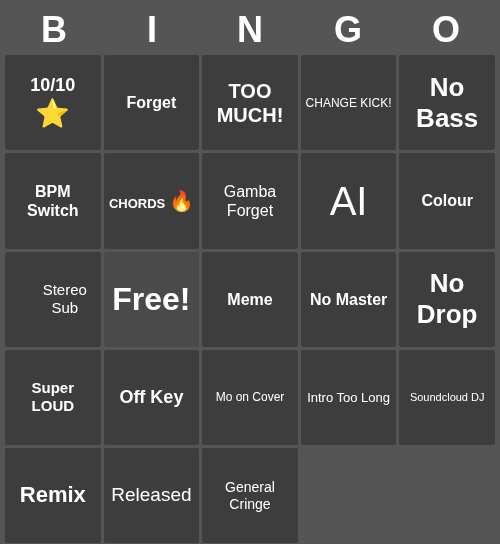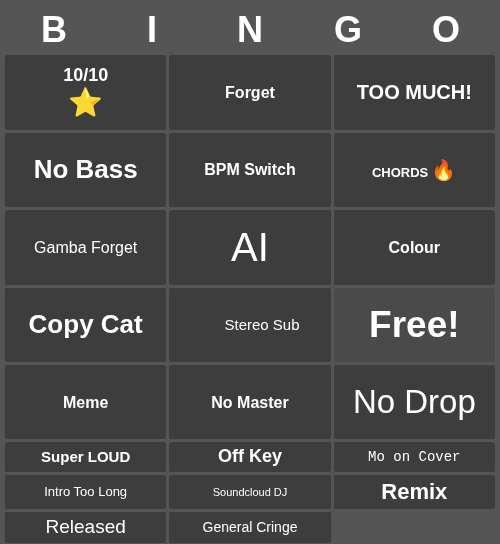--- a/index.html
+++ b/index.html
@@ -31,21 +31,21 @@
       flex: 1;
       text-align: center;
       color: white;
       font-size: 36px;
       font-weight: bold;
       line-height: 1.2;
     }
 
     .bingo-grid {
       display: grid;
-      grid-template-columns: repeat(3, 1fr);
+      grid-template-columns: repeat(5, 1fr);
       grid-template-rows: repeat(5, 1fr);
       gap: 3px;
       width: 490px;
       height: 488px;
       background: #555555;
     }
 
     .bingo-cell {
       background: #3d3d3d;
       color: white;
@@ -112,20 +112,23 @@
   <div class="bingo-cell star-cell">
     <span class="cell-text" style="font-size:18px;font-weight:bold;">10/10</span>
     <span class="star-emoji">⭐</span>
   </div>
   <div class="bingo-cell large-text">
     <span class="cell-text">Forget</span>
   </div>
   <div class="bingo-cell">
     <span class="cell-text" style="font-size:20px;font-weight:bold;">TOO MUCH!</span>
   </div>
+  <div class="bingo-cell small-text">
+    <span class="cell-text">CHANGE KICK!</span>
+  </div>
   <div class="bingo-cell">
     <span class="cell-text" style="font-size:26px;font-weight:bold;">No Bass</span>
   </div>
 
   <div class="bingo-cell large-text">
     <span class="cell-text">BPM Switch</span>
   </div>
   <div class="bingo-cell">
     <span class="cell-text" style="font-size:13px;font-weight:bold;">CHORDS <span class="fire-emoji">🔥</span></span>
   </div>
@@ -133,46 +136,43 @@
     <span class="cell-text" style="font-size:16px;">Gamba Forget</span>
   </div>
   <div class="bingo-cell">
     <span class="cell-text" style="font-size:40px;font-weight:normal;">AI</span>
   </div>
   <div class="bingo-cell large-text">
     <span class="cell-text">Colour</span>
   </div>
 
   <div class="bingo-cell">
-    <span class="cell-text" style="font-size:26px;font-weight:bold;">Copy Cat</span>
-  </div>
-  <div class="bingo-cell">
     <span class="cell-text" style="font-size:15px;margin-left:24px;">Stereo Sub</span>
   </div>
   <div class="bingo-cell free-cell">
-    <span class="cell-text" style="font-size:37px;font-weight:bold;">Free!</span>
+    <span class="cell-text" style="font-size:32px;font-weight:bold;">Free!</span>
   </div>
   <div class="bingo-cell large-text">
     <span class="cell-text">Meme</span>
   </div>
   <div class="bingo-cell">
     <span class="cell-text" style="font-size:16px;font-weight:bold;">No Master</span>
   </div>
 
   <div class="bingo-cell">
-    <span class="cell-text" style="font-size:33px;font-weight:normal;">No Drop</span>
+    <span class="cell-text" style="font-size:26px;font-weight:bold;">No Drop</span>
   </div>
   <div class="bingo-cell">
     <span class="cell-text" style="font-size:15px;font-weight:bold;">Super LOUD</span>
   </div>
   <div class="bingo-cell">
     <span class="cell-text" style="font-size:18px;font-weight:bold;">Off Key</span>
   </div>
   <div class="bingo-cell">
-    <span class="cell-text" style="font-size:14px;font-family:Liberation Mono, monospace;">Mo on Cover</span>
+    <span class="cell-text" style="font-size:12px;">Mo on Cover</span>
   </div>
 
   <div class="bingo-cell">
     <span class="cell-text" style="font-size:13px;">Intro Too Long</span>
   </div>
   <div class="bingo-cell">
     <span class="cell-text" style="font-size:11px;">Soundcloud DJ</span>
   </div>
   <div class="bingo-cell">
     <span class="cell-text" style="font-size:22px;font-weight:bold;">Remix</span>

